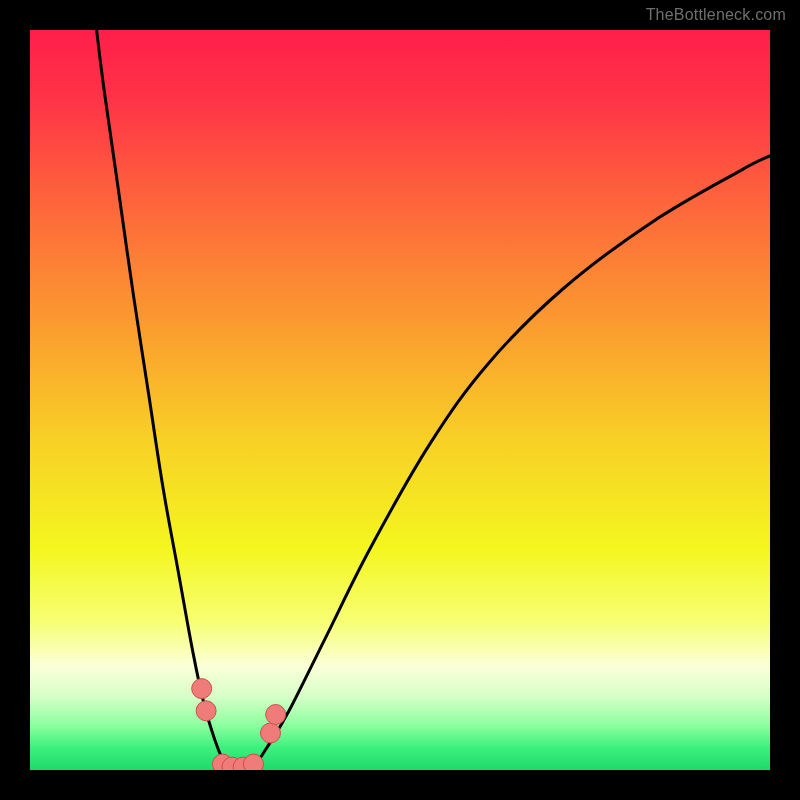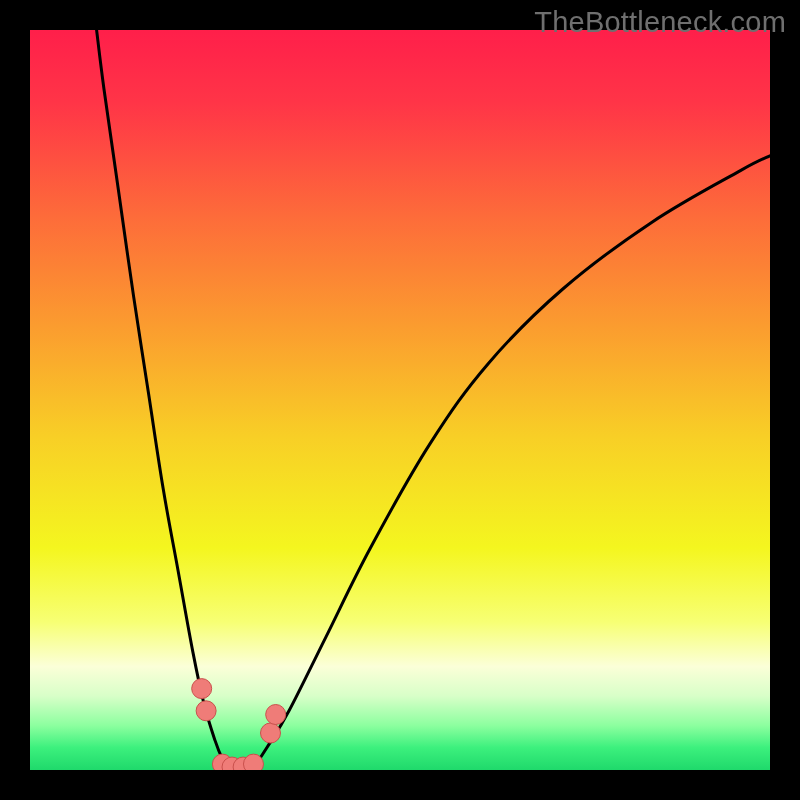--- a/index.html
+++ b/index.html
@@ -22,21 +22,21 @@
     top: 30px;
     width: 740px;
     height: 740px;
     overflow: hidden;
   }
   .watermark {
     position: absolute;
     top: 6px;
     right: 14px;
     color: #6f6f6f;
-    font-size: 29px;
+    font-size: 16px;
     font-weight: 500;
     letter-spacing: 0.2px;
   }
   svg { display: block; }
 </style>
 </head>
 <body>
 
 <div class="frame">
   <div class="plot">

